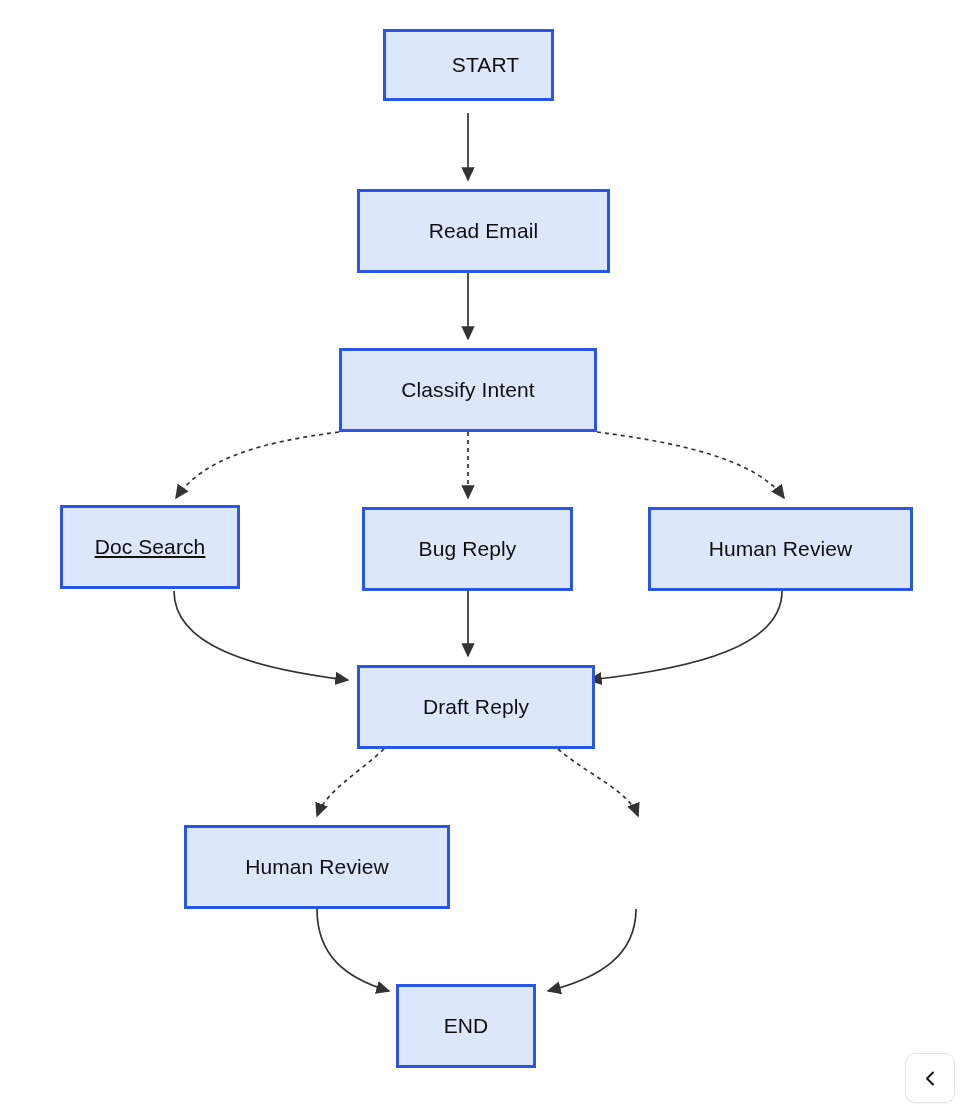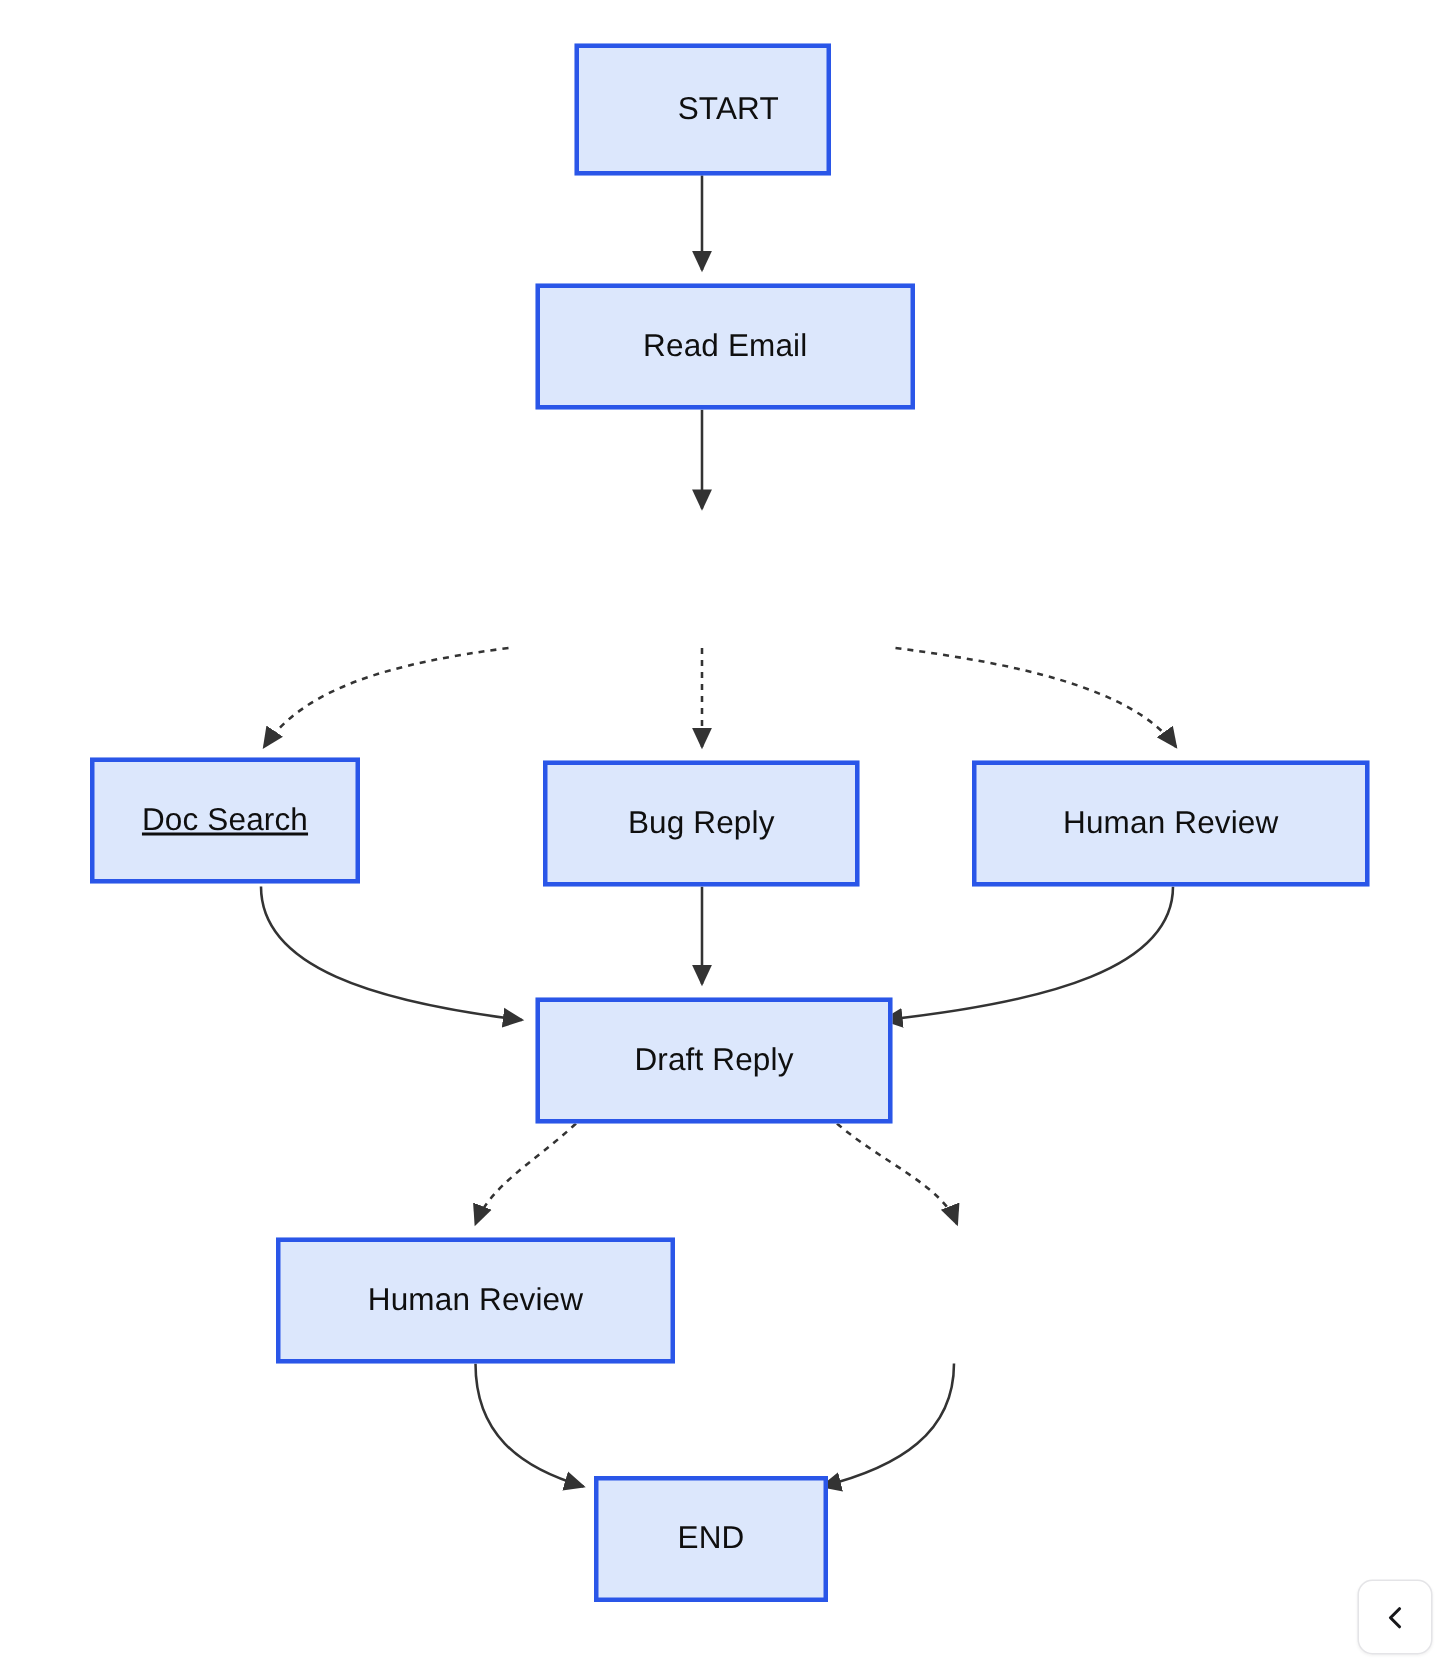--- a/index.html
+++ b/index.html
@@ -97,28 +97,31 @@
 
     <path d="M384,749 C356,775 327,790 317,816" stroke="#333333" stroke-width="1.7" fill="none" stroke-dasharray="4,4" marker-end="url(#arrowhead)"></path>
 
     <path d="M558,749 C588,775 628,790 638,816" stroke="#333333" stroke-width="1.7" fill="none" stroke-dasharray="4,4" marker-end="url(#arrowhead)"></path>
 
     <path d="M317,909 C317,955 345,978 389,991" stroke="#333333" stroke-width="1.7" fill="none" marker-end="url(#arrowhead)"></path>
 
     <path d="M636,909 C636,955 600,978 548,991" stroke="#333333" stroke-width="1.7" fill="none" marker-end="url(#arrowhead)"></path>
   </svg>
 
-  <div class="node" style="left:383px; top:29px; width:171px; height:88px;padding-left:34px;">
+  <div class="node" style="left:383px; top:29px; width:171px; height:72px;padding-left:34px;">
     <span class="node-label">START</span>
   </div>
 
   <div class="node" style="left:357px; top:189px; width:253px; height:84px;">
     <span class="node-label">Read Email</span>
   </div>
 
+  <div class="node" style="left:339px; top:348px; width:258px; height:84px;">
+    <span class="node-label">Classify Intent</span>
+  </div>
 
   <div class="node" style="left:60px; top:505px; width:180px; height:84px;text-decoration:underline;">
     <span class="node-label">Doc Search</span>
   </div>
 
   <div class="node" style="left:362px; top:507px; width:211px; height:84px;">
     <span class="node-label">Bug Reply</span>
   </div>
 
   <div class="node" style="left:648px; top:507px; width:265px; height:84px;">
@@ -127,21 +130,21 @@
 
   <div class="node" style="left:357px; top:665px; width:238px; height:84px;">
     <span class="node-label">Draft Reply</span>
   </div>
 
   <div class="node" style="left:184px; top:825px; width:266px; height:84px;">
     <span class="node-label">Human Review</span>
   </div>
 
 
-  <div class="node" style="left:396px; top:984px; width:156px; height:84px;">
+  <div class="node" style="left:396px; top:984px; width:140px; height:84px;">
     <span class="node-label">END</span>
   </div>
 
   <div id="collapse-panel-button">
     <span>
       <svg width="17" height="17" viewBox="0 0 17 17" fill="none" xmlns="http://www.w3.org/2000/svg">
         <path d="M11 2.5 L5 8.5 L11 14.5" stroke="#18181b" stroke-width="2.1" stroke-linecap="round" stroke-linejoin="round"></path>
       </svg>
     </span>
   </div>

